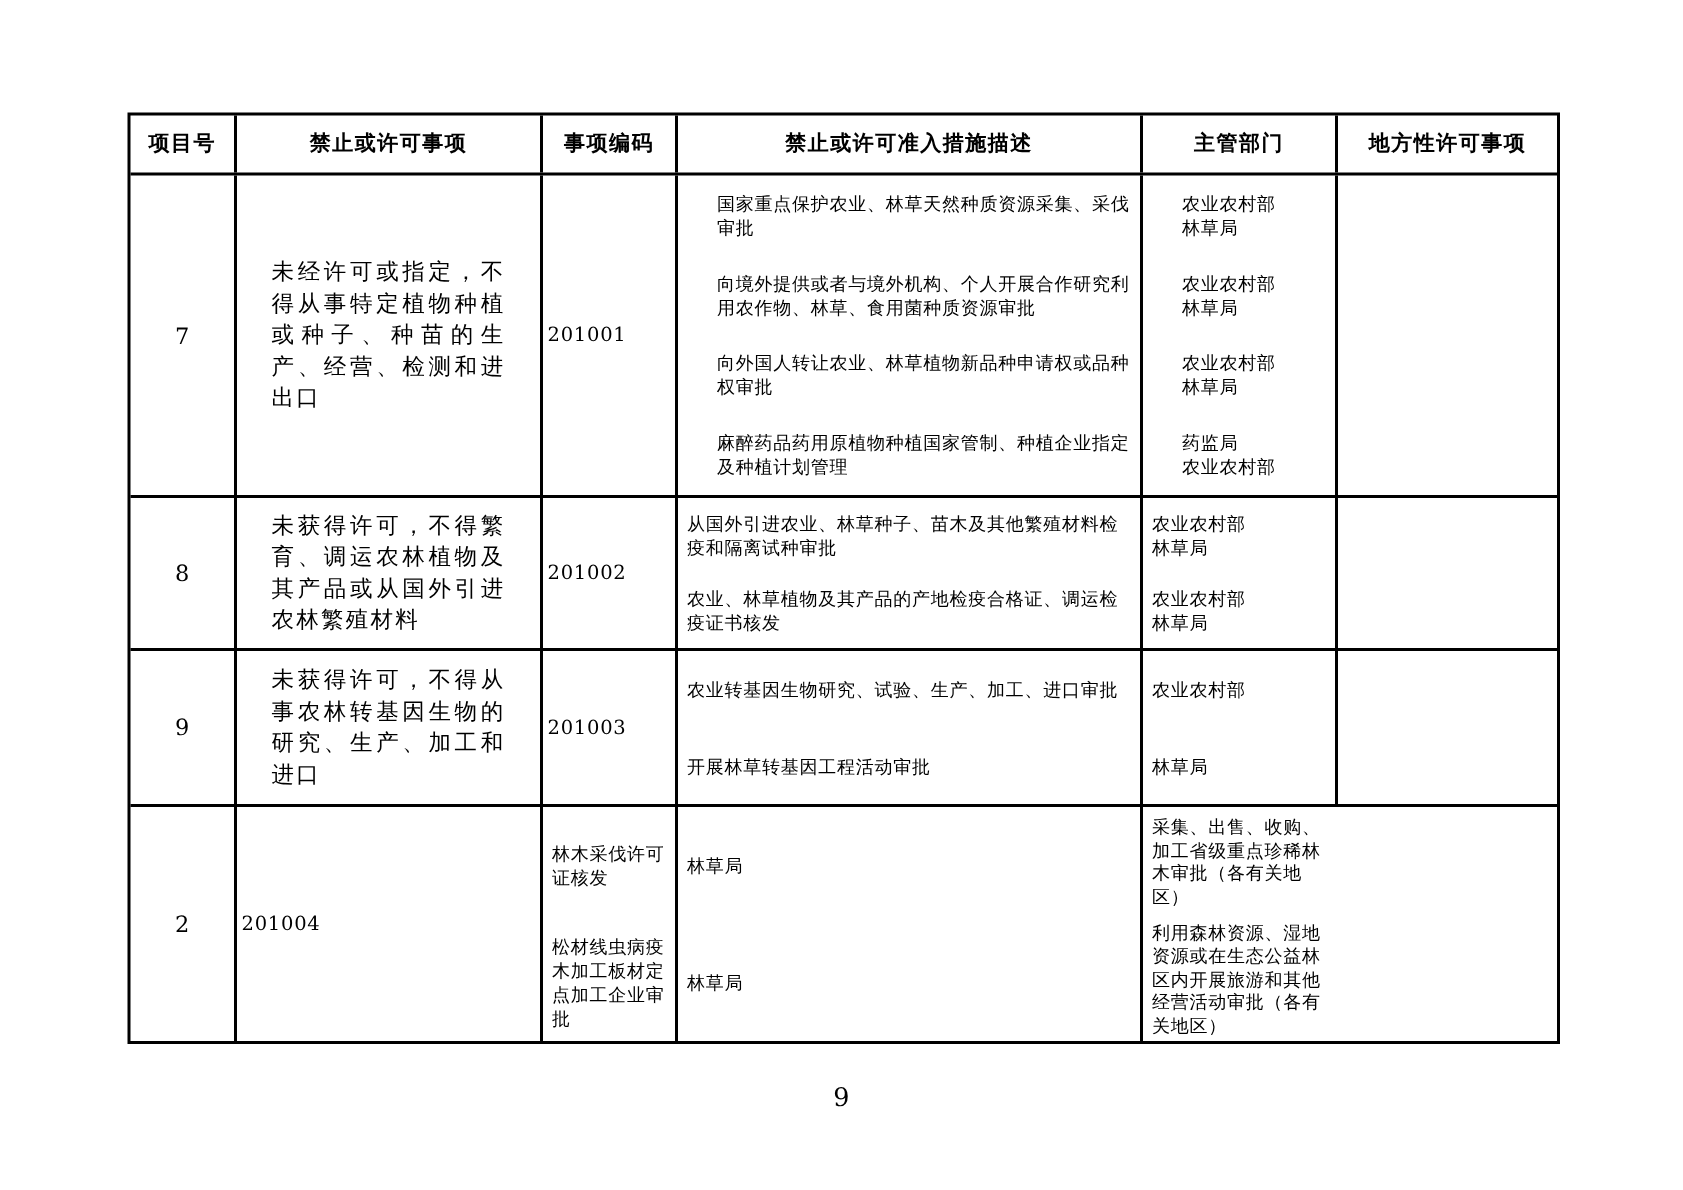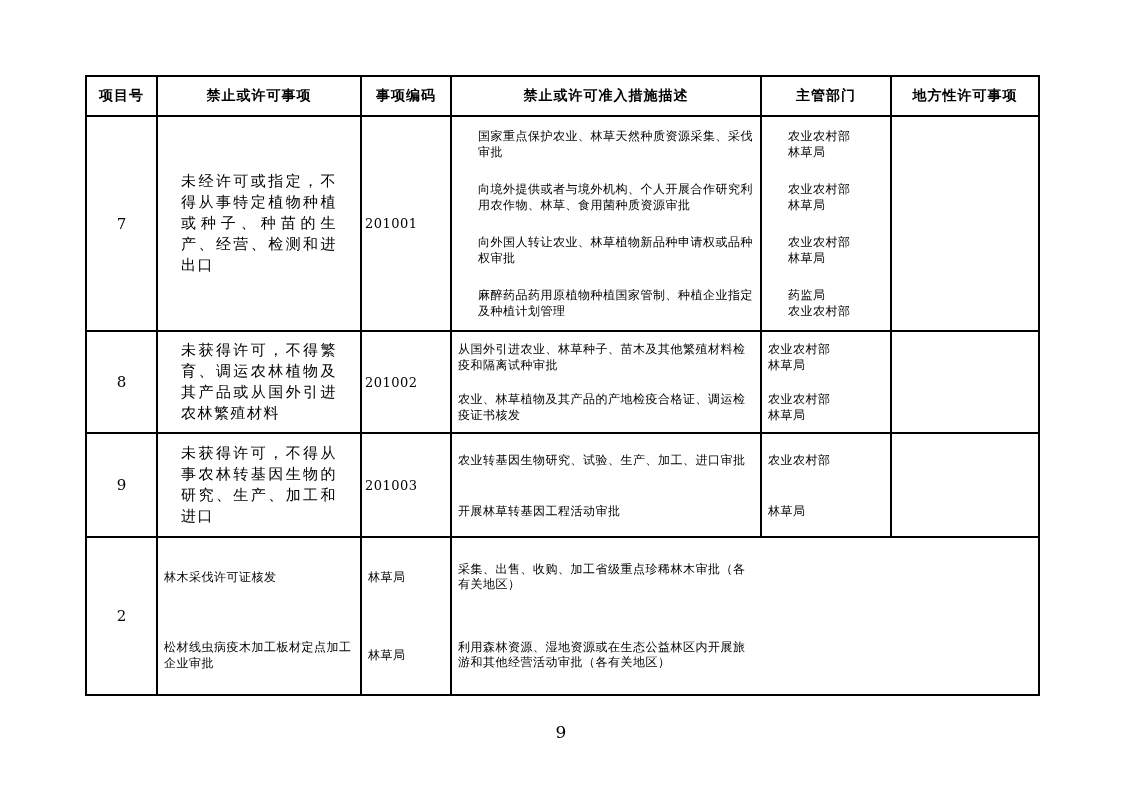--- a/index.html
+++ b/index.html
@@ -200,20 +200,21 @@
           </div>
         <div class="slot dept-slot">
             <p>林草局</p>
           </div>
       </div>
       <div class="cell"></div>
     </div>
 
     <div class="trow r10">
       <div class="cell num-cell">2</div>
+      <div class="cell code-cell">201004</div>
       <div class="cell stack rows-2">
         <div class="slot">
             <p>林木采伐许可证核发</p>
           </div>
         <div class="slot">
             <p>松材线虫病疫木加工板材定点加工企业审批</p>
           </div>
       </div>
       <div class="cell stack rows-2">
         <div class="slot dept-slot">

